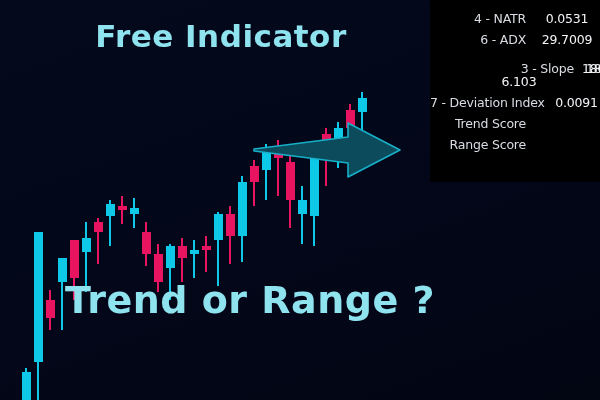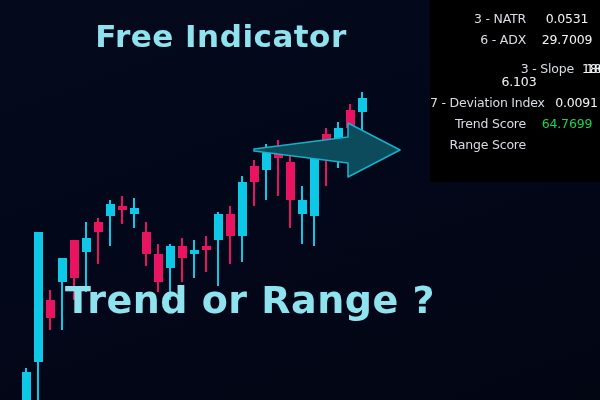--- a/index.html
+++ b/index.html
@@ -187,40 +187,39 @@
   <div class="headline" id="title-free" style="color: rgb(143, 227, 239);">Free Indicator</div>
 
   <div class="headline" id="title-trend" style="color: rgb(143, 227, 239);">Trend or Range ?</div>
 
   <svg id="arrow" viewBox="0 0 160 90">
     <polygon points="6,44 100,32 100,18 152,45 100,72 100,58 6,46" fill="#0b4b5c" stroke="#17b0c8" stroke-width="1.6" stroke-linejoin="round"></polygon>
   </svg>
 
   <div id="panel" style="background: rgb(0, 0, 0);">
       <div class="row" style="top: 8px;">
-        <div class="lbl">3 - NATR</div>
+        <div class="lbl">4 - NATR</div>
         <div class="val" style="color: rgb(242, 244, 247);">0.0531</div>
       </div>
       <div class="row" style="top: 29px;">
         <div class="lbl">6 - ADX</div>
         <div class="val" style="color: rgb(242, 244, 247);">29.7009</div>
       </div>
       <div class="row" style="top: 58px; margin-left: 48px;">
         <div class="lbl">3 - Slope</div>
         <div class="val stack" style="color: rgb(242, 244, 247);">186.1289<span class="over" style="color: rgb(242, 244, 247);">186.1232</span></div>
       </div>
       <div class="row" style="top: 71px;">
         <div class="val" style="color: rgb(242, 244, 247);">6.103</div>
       </div>
       <div class="row" style="top: 92px;">
         <div class="lbl">7 - Deviation Index</div>
         <div class="val" style="color: rgb(242, 244, 247);">0.0091</div>
       </div>
       <div class="row" style="top: 113px;">
         <div class="lbl">Trend Score</div>
-        <div class="val" style="color: rgb(25, 212, 74);">64.7699</div>
       </div>
       <div class="row" style="top: 134px;">
         <div class="lbl">Range Score</div>
       </div>
     </div>
 
 </div>
 
 </body></html>

